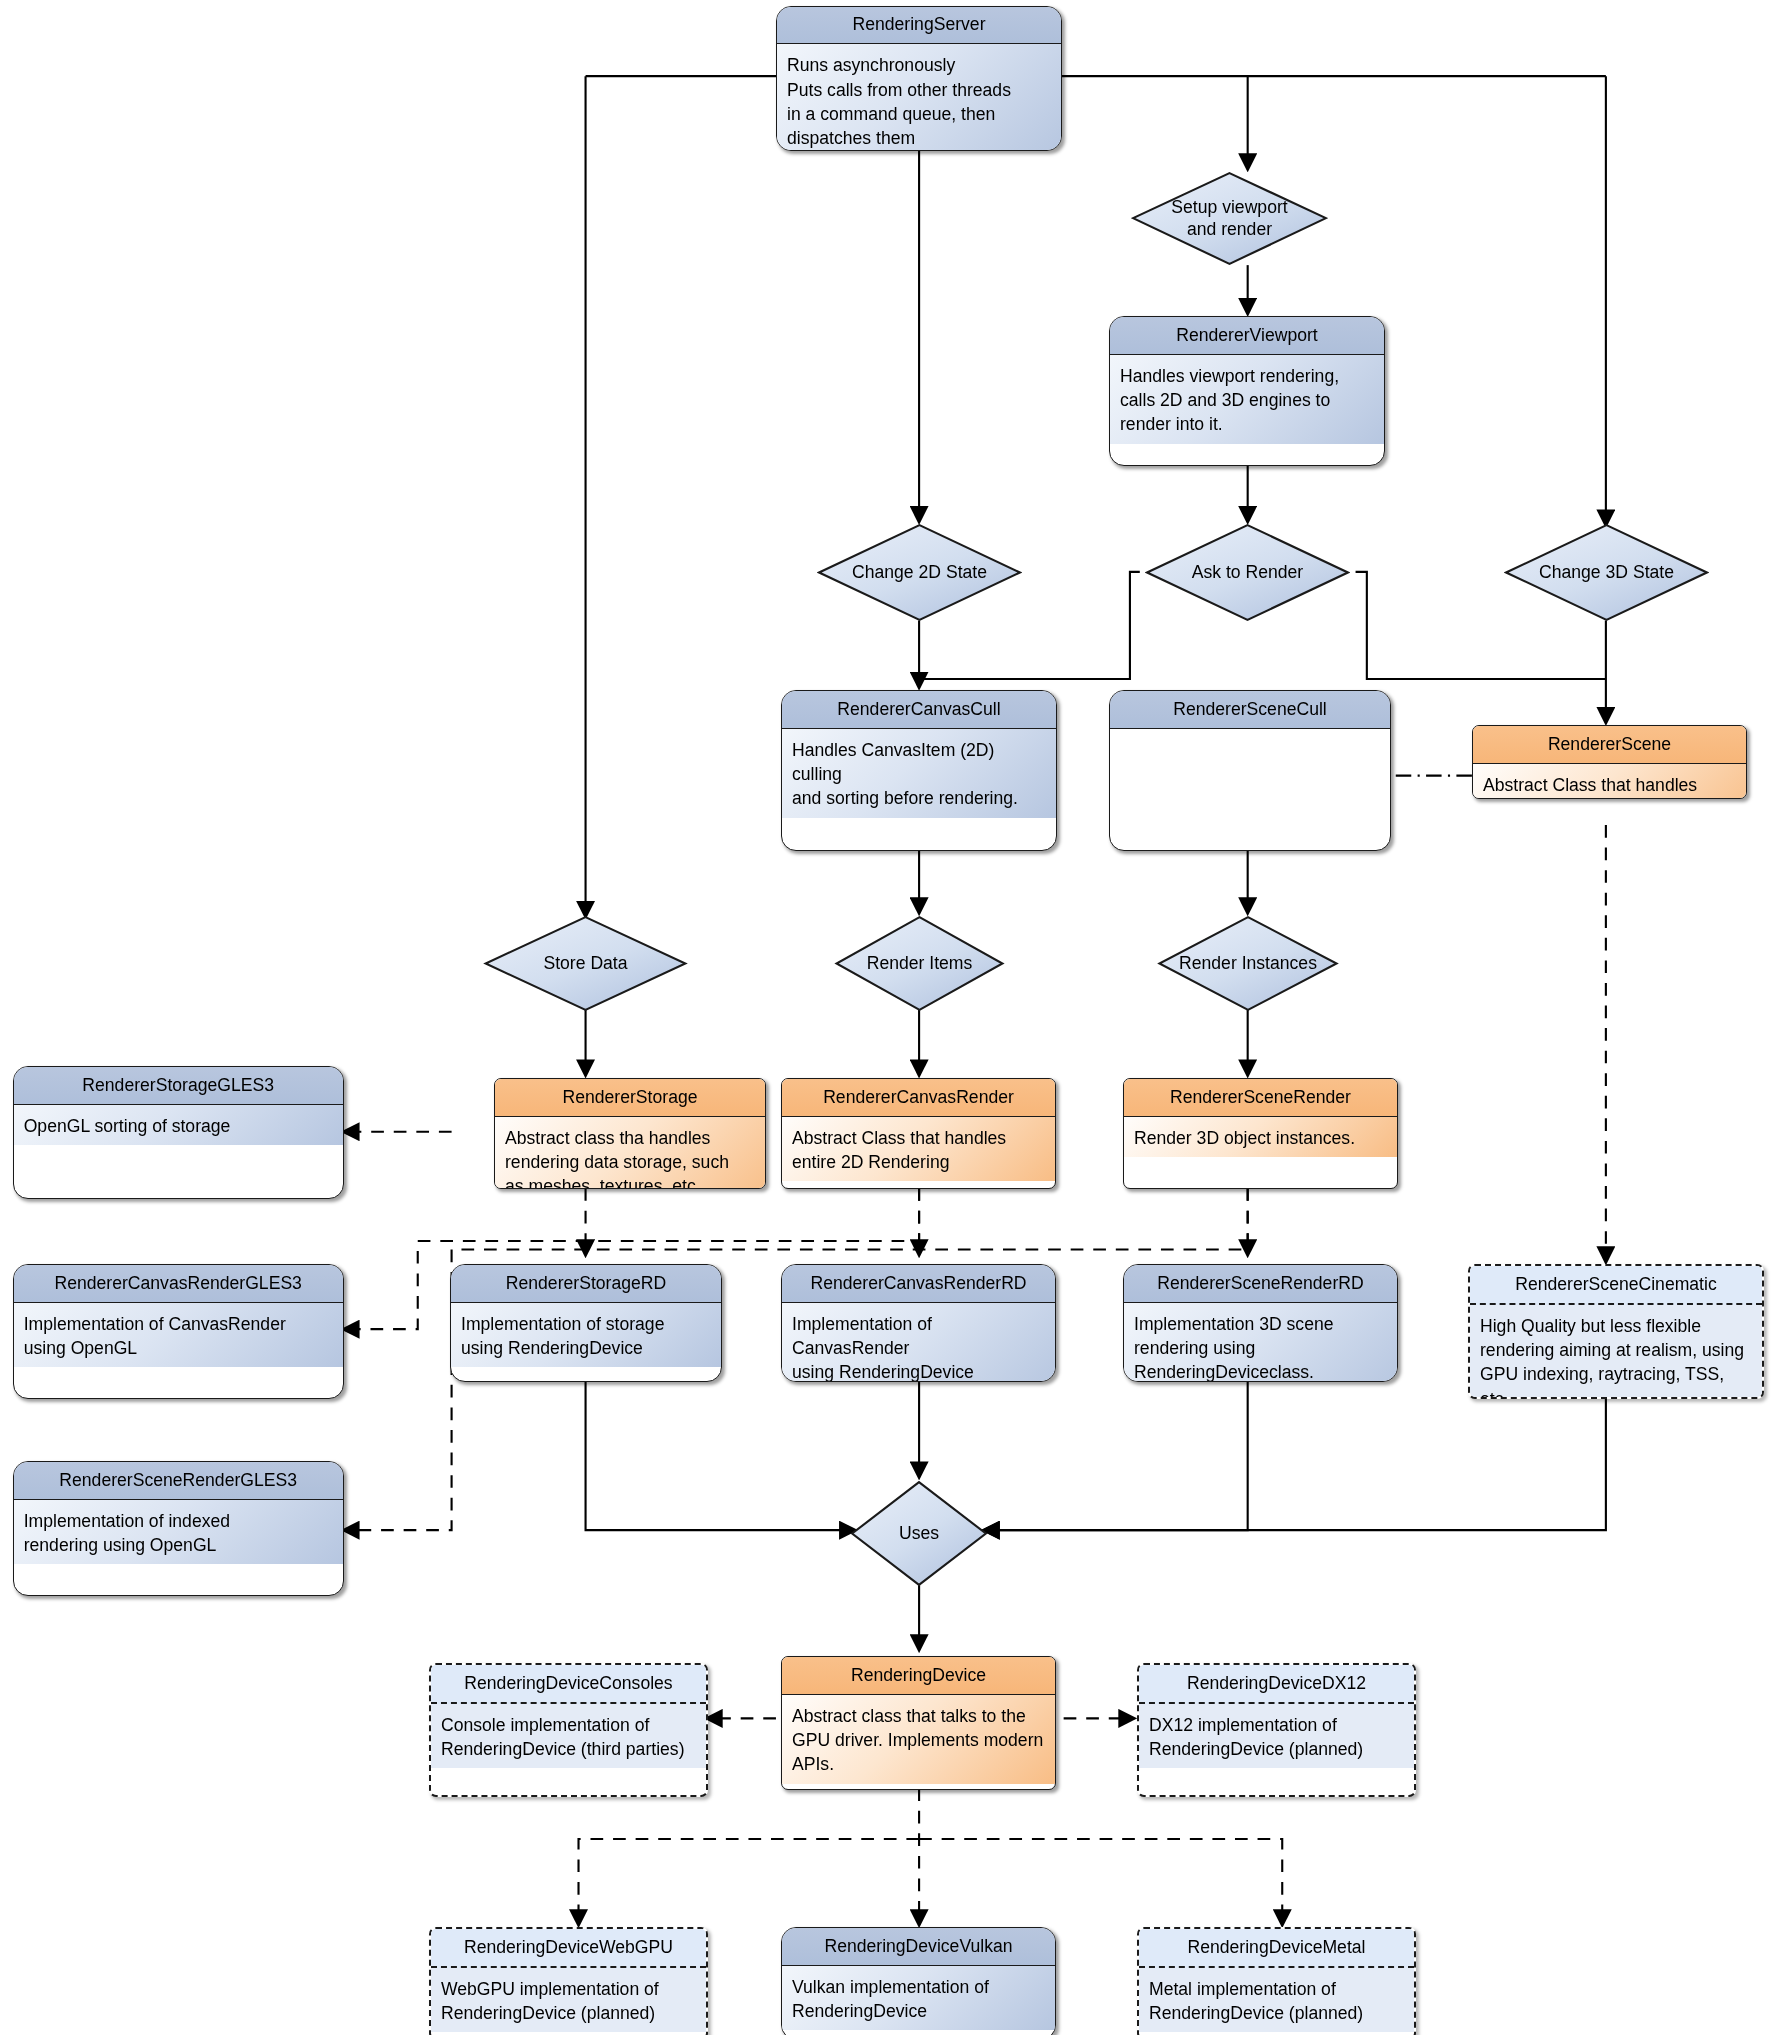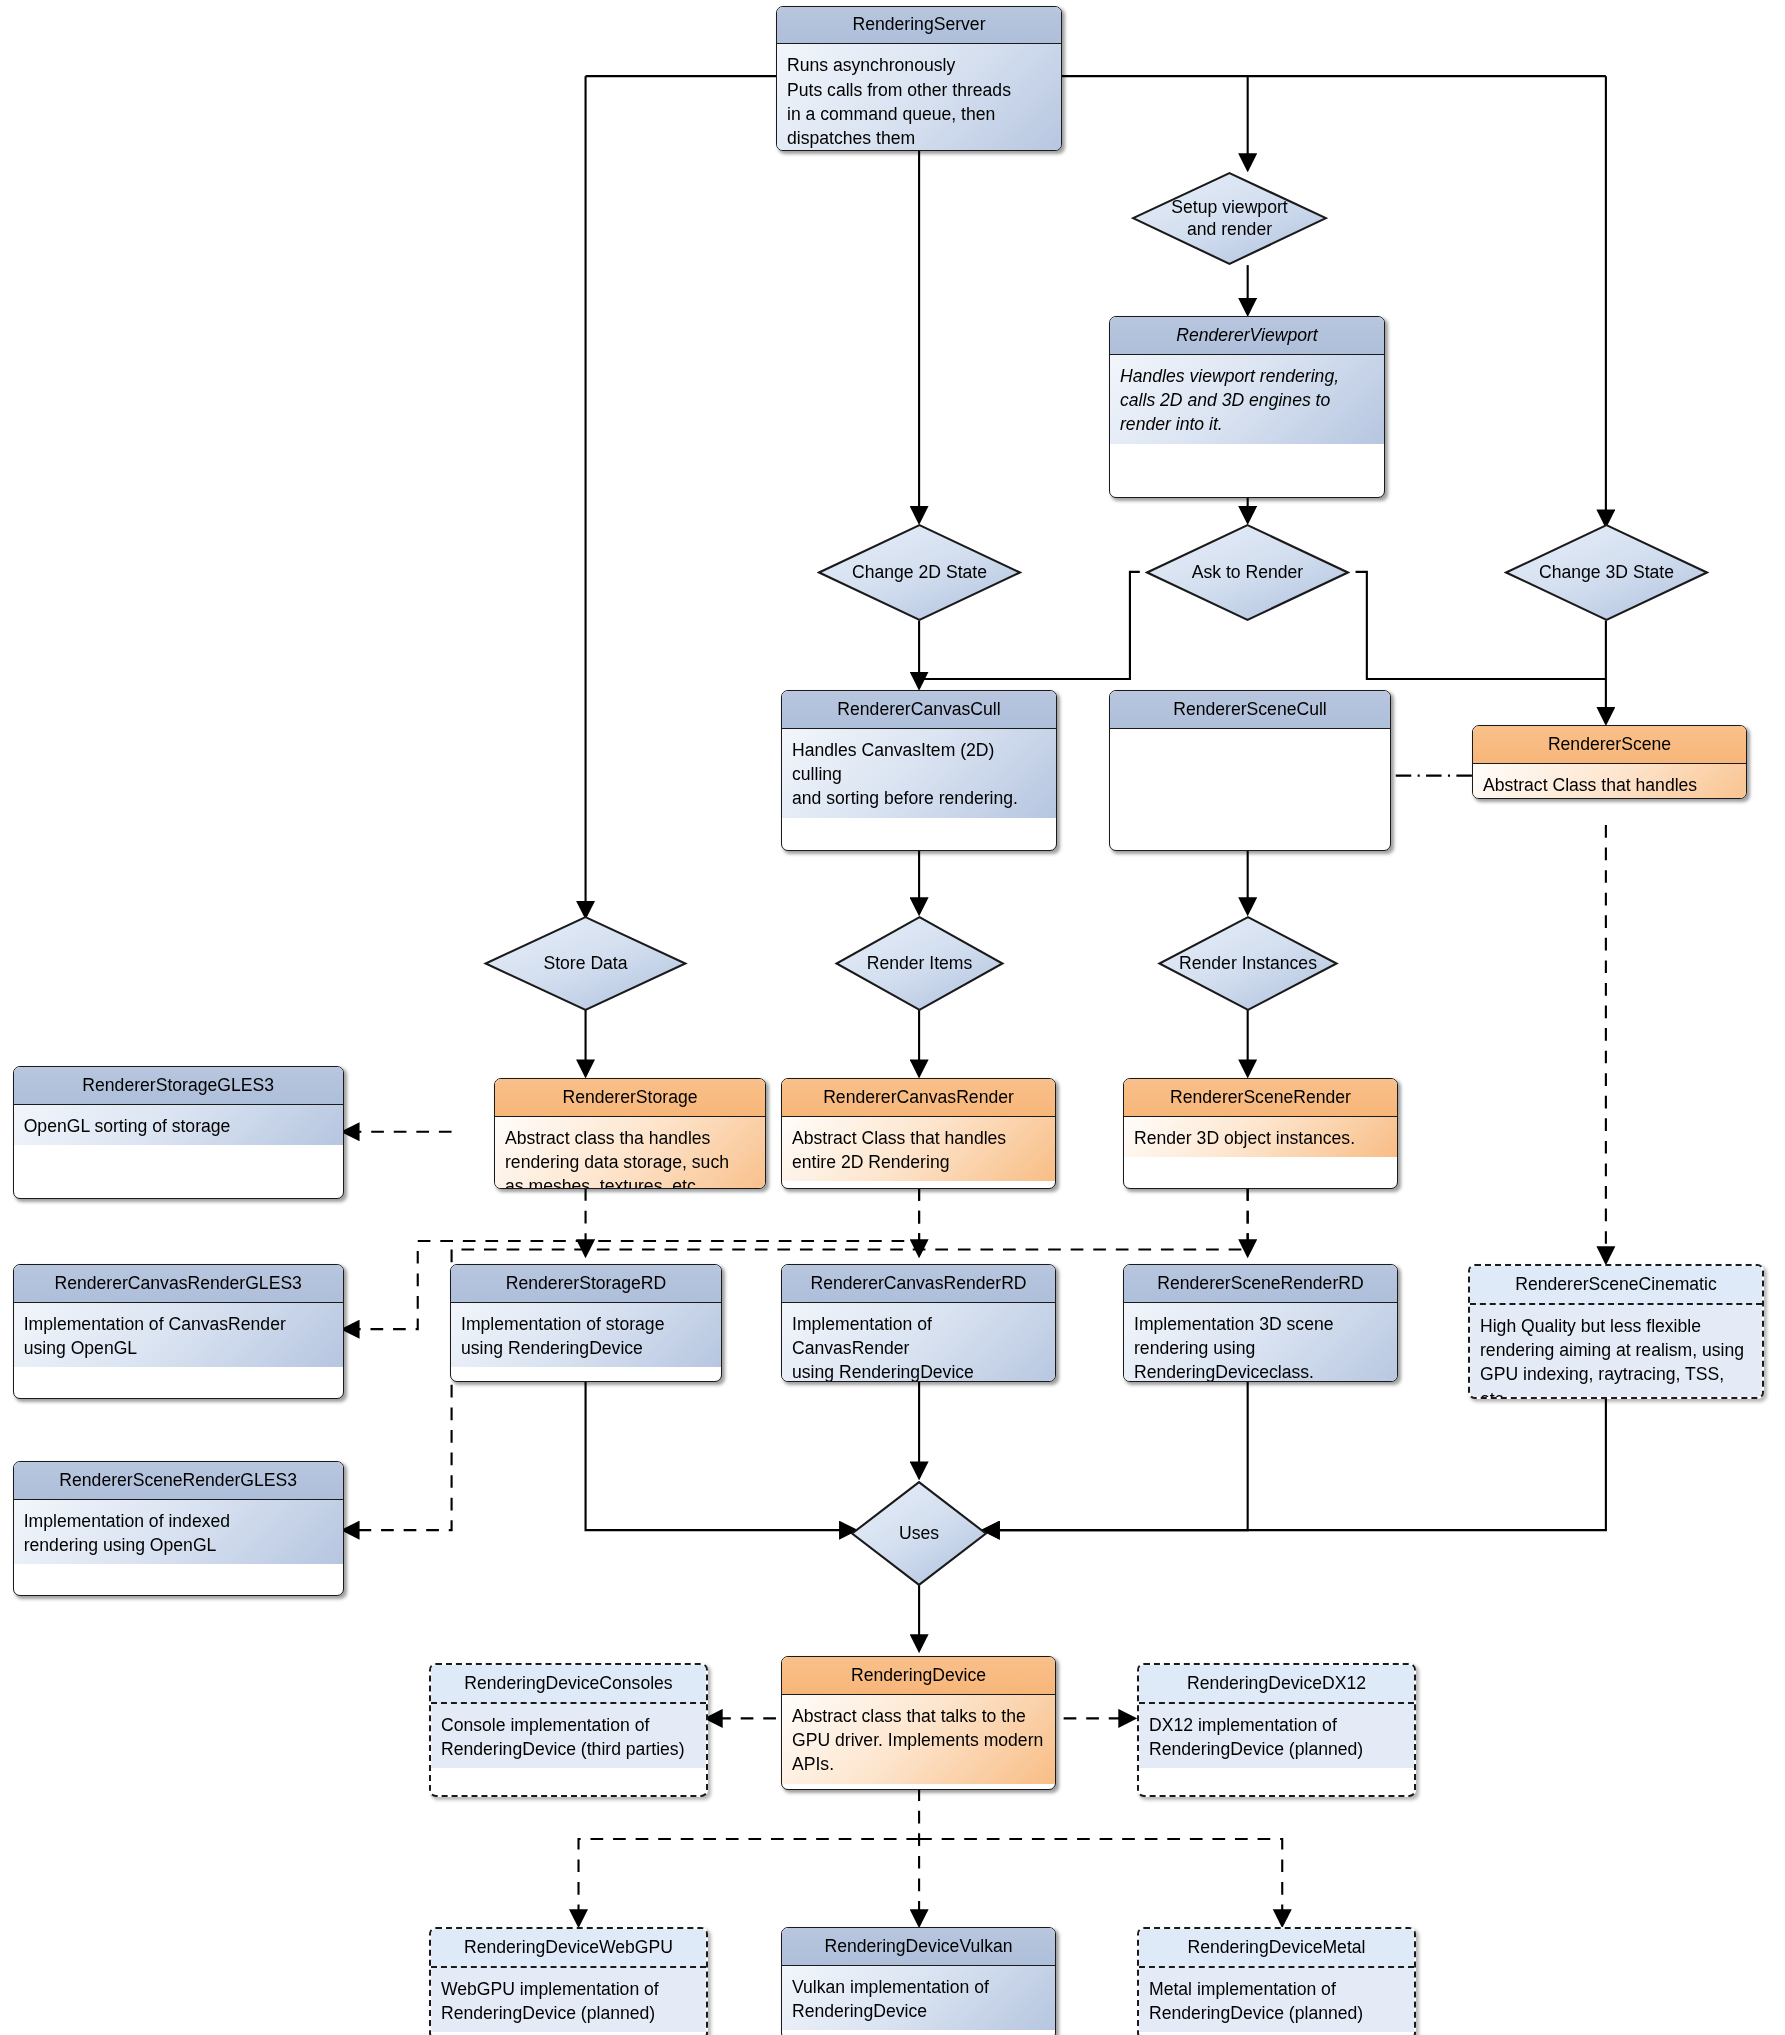--- a/index.html
+++ b/index.html
@@ -52,21 +52,21 @@
     box-sizing: border-box;
     width: 100%;
     font-size: 17.6px;
     color: #000000;
     padding: 9.2px 10px 7px 10px;
     line-height: 1.38;
   }
   .node .body .ln { display: block; }
 
   
-  .node.blue { border-color: #1a1a1a; }
+  .node.blue { border-color: #1a1a1a; border-radius: 15px; }
   .node.blue .hdr {
     background: linear-gradient(180deg, #b8c6de 0%, #aebfda 100%);
   }
   .node.blue .body {
     background: linear-gradient(135deg, #f2f6fb 0%, #dbe4f2 45%, #b6c6e0 100%);
   }
 
   
   .node.orange .hdr {
     background: linear-gradient(180deg, #f9c08a 0%, #f7b679 100%);
@@ -216,21 +216,21 @@
         </linearGradient>
       </defs>
       <polygon points="140,3 277,67 140,132 3,67" fill="url(#dg1)" stroke="#1a1a1a" stroke-width="3"></polygon>
     </svg>
     <div class="dlabel">
       <span>Setup viewport</span><br>
       <span>and render</span>
     </div>
   </div>
 
-  <div class="node blue" style="left:1109px; top:316px; width:276px; height:182px;font-style:italic;">
+  <div class="node blue" style="left:1109px; top:316px; width:276px; height:150px;">
     <div class="hdr">RendererViewport</div>
     <div class="body">
       <span class="ln">Handles viewport rendering,</span>
       <span class="ln">calls 2D and 3D engines to</span>
       <span class="ln">render into it.</span>
     </div>
   </div>
 
   <div class="diamond" style="left:817px; top:523px; width:205px; height:99px;">
     <svg width="205" height="99" viewBox="0 0 290 140" xmlns="http://www.w3.org/2000/svg">

